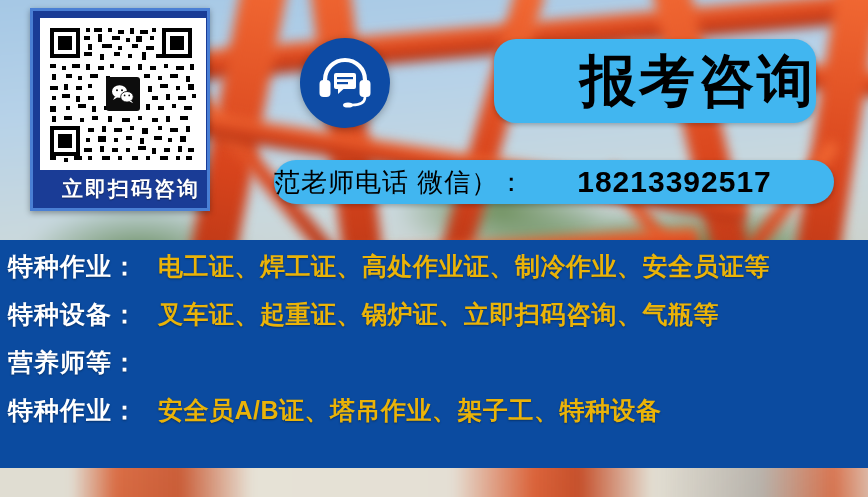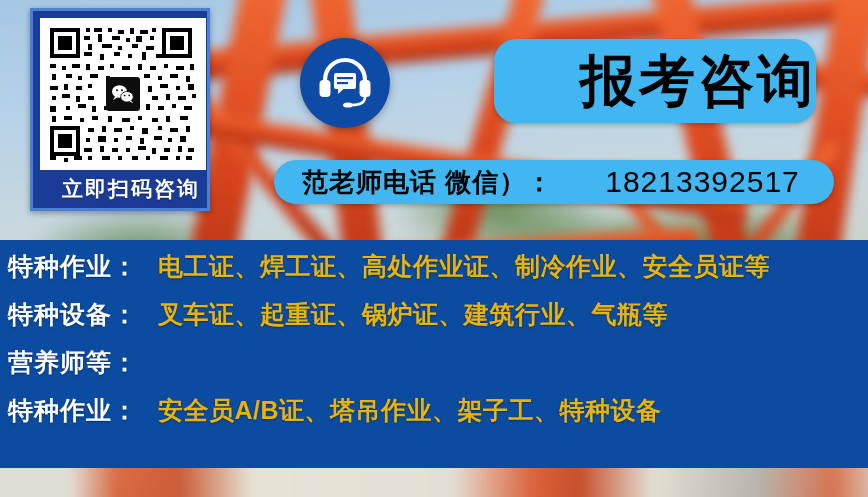--- a/index.html
+++ b/index.html
@@ -145,28 +145,27 @@
     width: 560px; height: 44px;
     background: #41b6f0;
     border-radius: 22px;
     display: flex;
     align-items: center;
     box-shadow: 0 2px 5px rgba(0,0,0,0.25);
   }
   .badge-phone .ph-label {
     color: #000000;
     font-size: 26px;
-    font-weight: bold;
+    font-weight: normal;
     letter-spacing: 1px;
-    margin-left: 28px;
   }
   .badge-phone .ph-number {
     color: #000000;
     font-size: 30px;
-    font-weight: normal;
+    font-weight: bold;
     letter-spacing: 1px;
     margin-left: 52px;
   }
 
   
   .info-panel {
     position: absolute;
     left: 0; top: 240px;
     width: 868px;
     height: 228px;
@@ -431,21 +430,21 @@
     <span class="ph-number">18213392517</span>
   </div>
 
   <div class="info-panel">
     <div class="info-row">
       <div class="info-label">特种作业：</div>
       <div class="info-value">电工证、焊工证、高处作业证、制冷作业、安全员证等</div>
     </div>
     <div class="info-row">
       <div class="info-label">特种设备：</div>
-      <div class="info-value">叉车证、起重证、锅炉证、建筑行业、气瓶等</div>
+      <div class="info-value">叉车证、起重证、锅炉证、立即扫码咨询、气瓶等</div>
     </div>
     <div class="info-row">
       <div class="info-label">营养师等：</div>
     </div>
     <div class="info-row">
       <div class="info-label">特种作业：</div>
       <div class="info-value">安全员A/B证、塔吊作业、架子工、特种设备</div>
     </div>
   </div>
 

